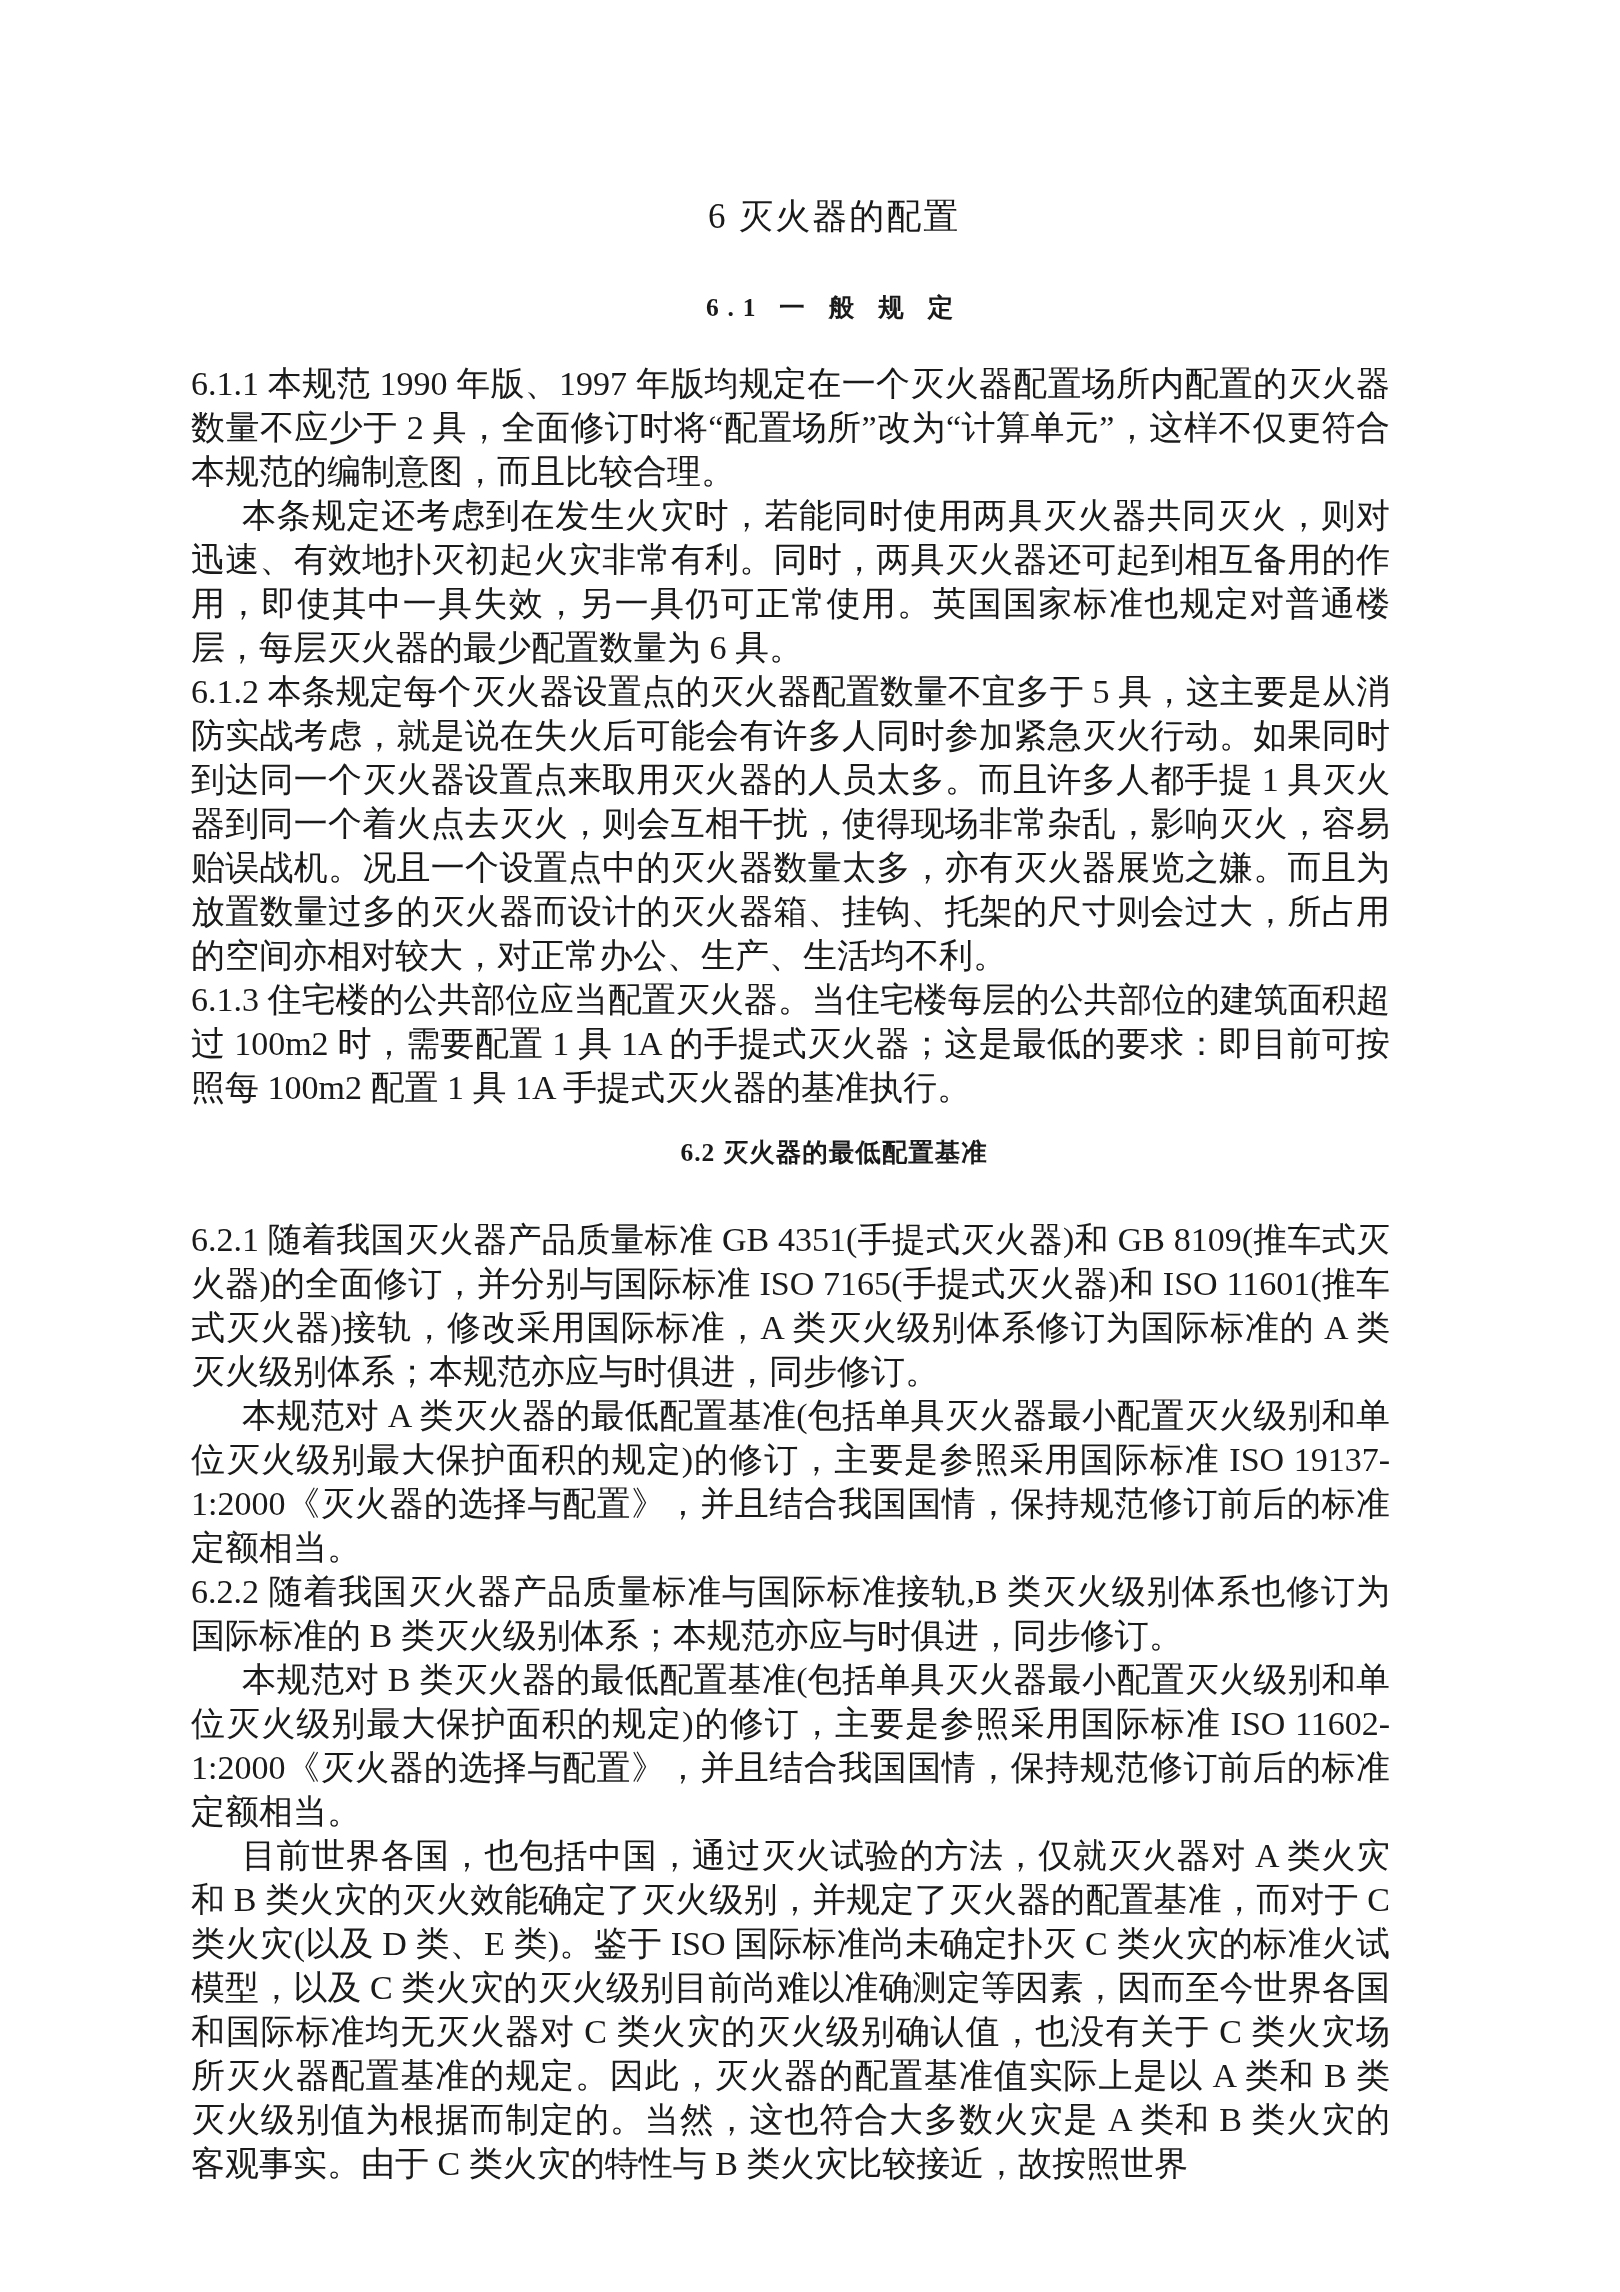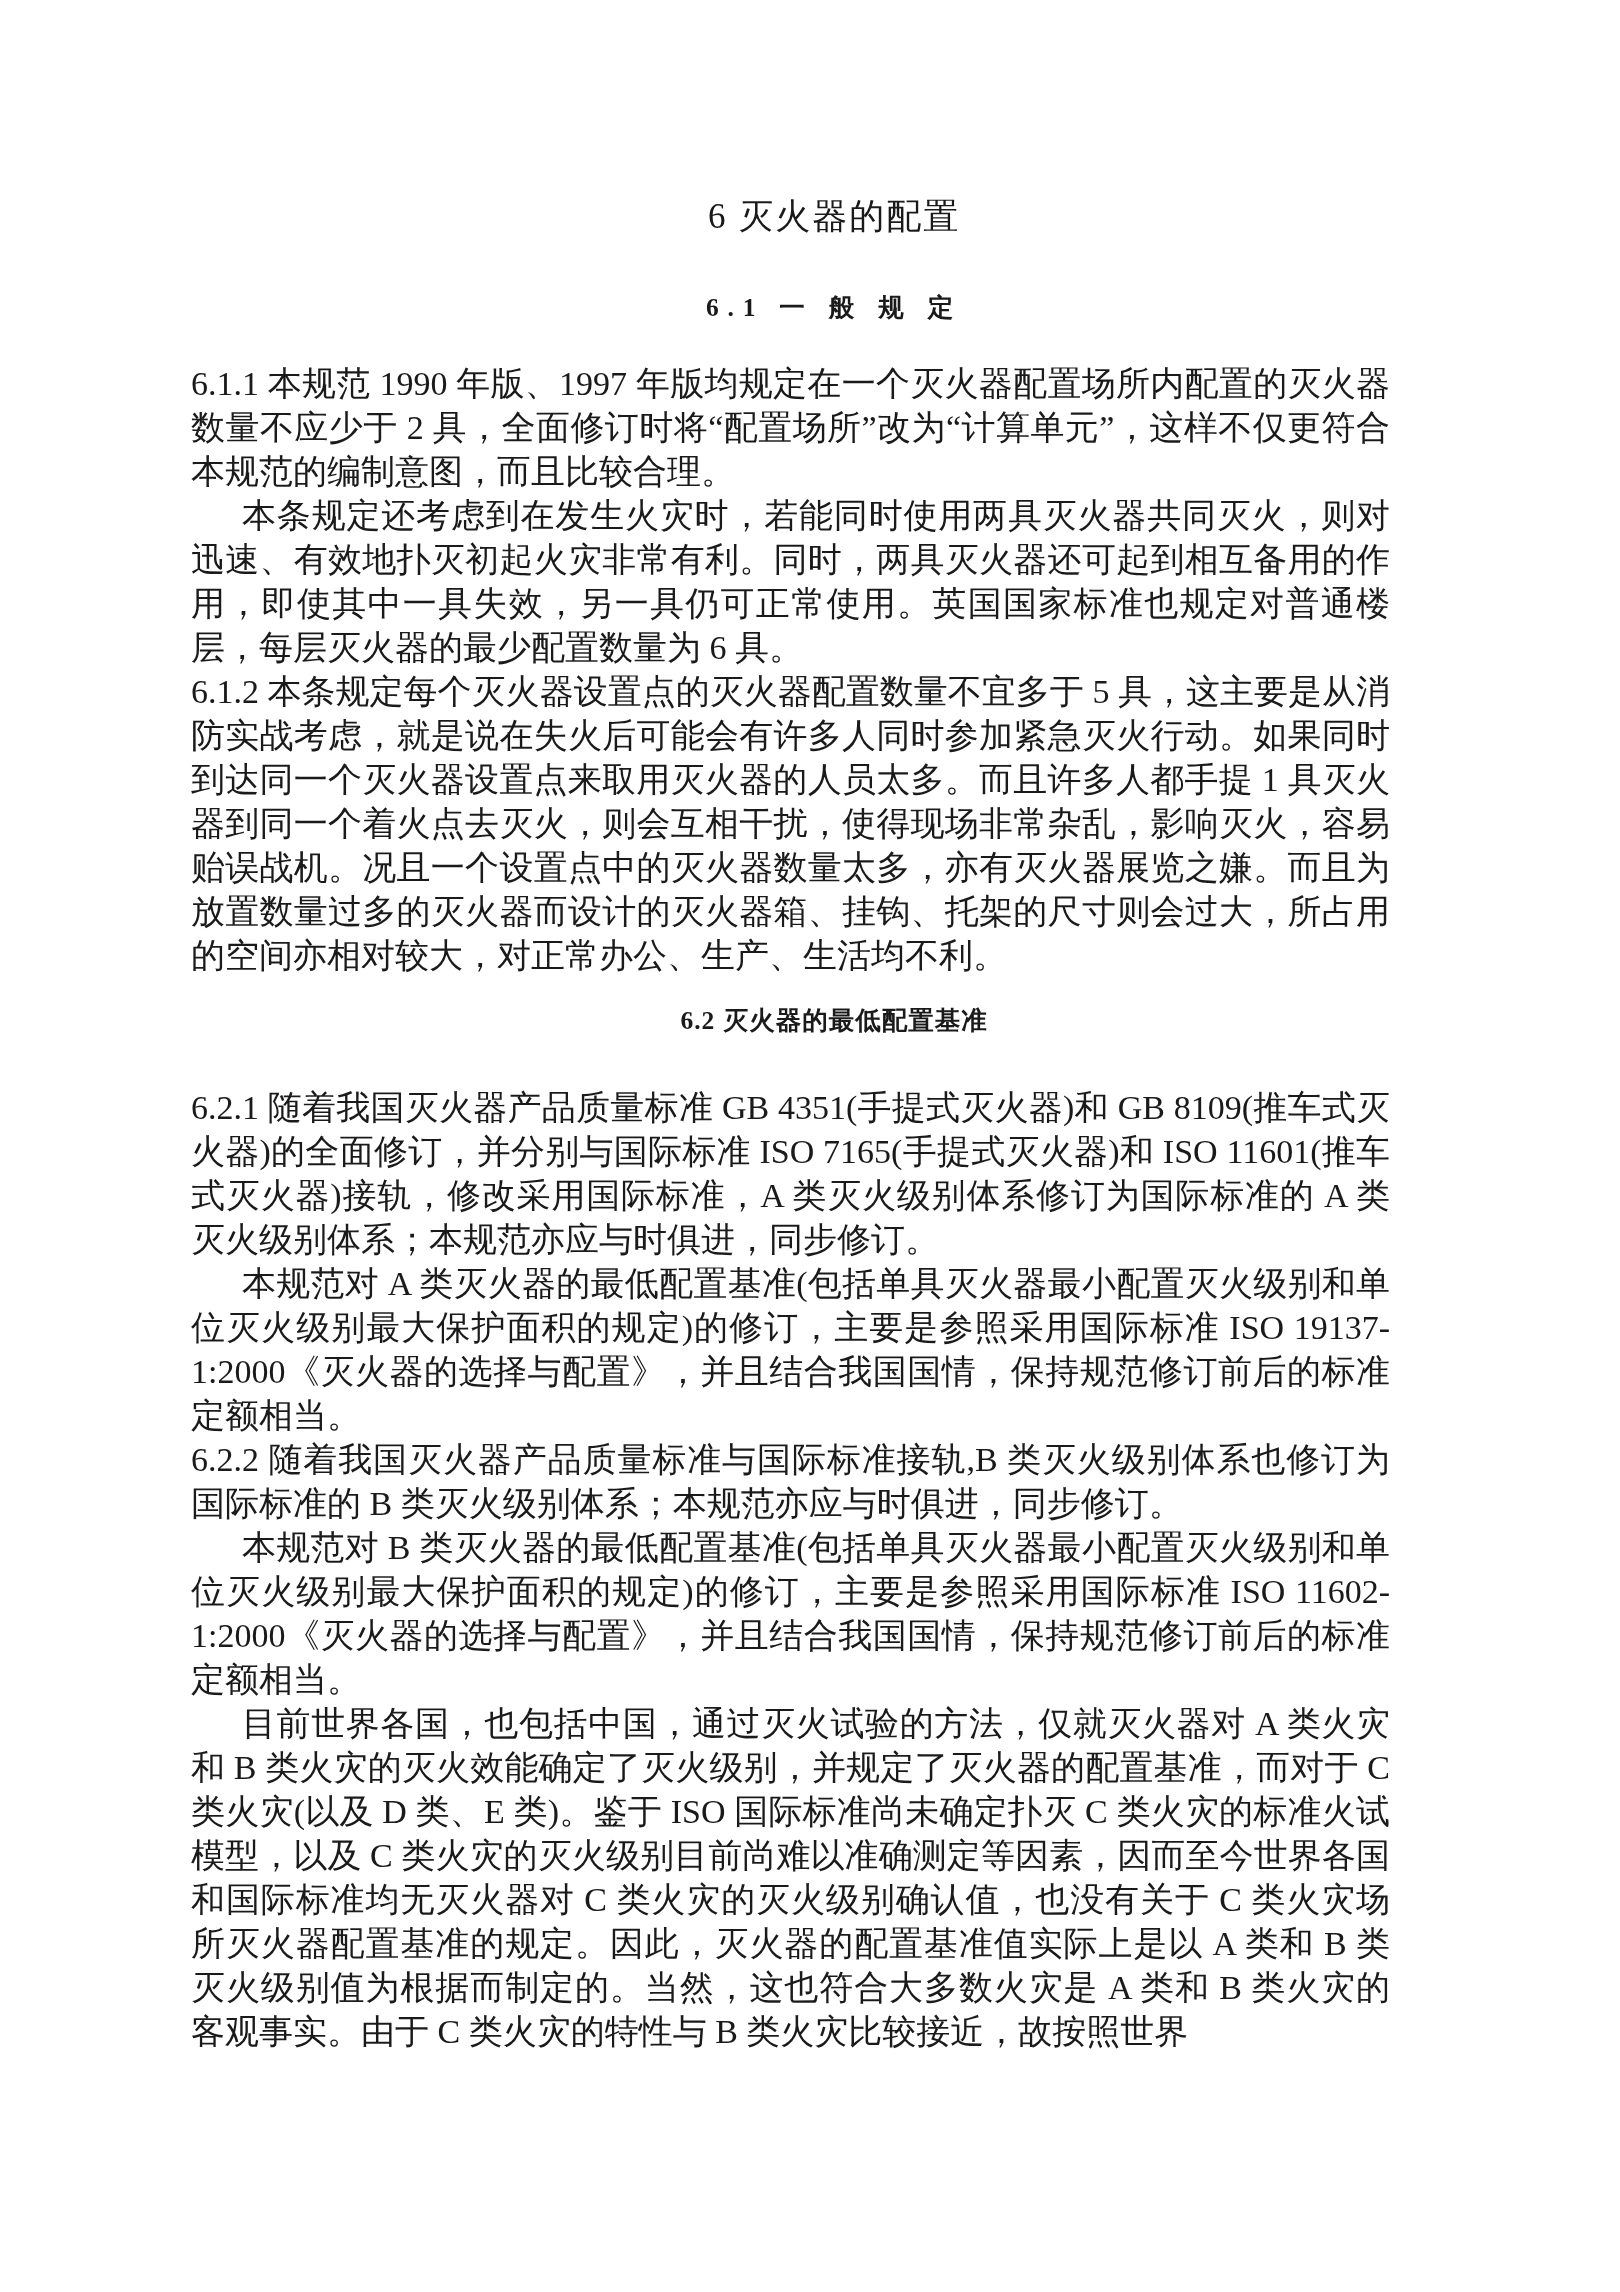--- a/index.html
+++ b/index.html
@@ -64,20 +64,21 @@
 <div class="page">
 
   <h1 class="doc-title">6 灭火器的配置</h1>
 
   <h2 class="sec-heading spread">6.1 一 般 规 定</h2>
 
   <div class="sec-body">
     <p>6.1.1 本规范 1990 年版、1997 年版均规定在一个灭火器配置场所内配置的灭火器数量不应少于 2 具，全面修订时将“配置场所”改为“计算单元”，这样不仅更符合本规范的编制意图，而且比较合理。</p>
     <p class="indent">本条规定还考虑到在发生火灾时，若能同时使用两具灭火器共同灭火，则对迅速、有效地扑灭初起火灾非常有利。同时，两具灭火器还可起到相互备用的作用，即使其中一具失效，另一具仍可正常使用。英国国家标准也规定对普通楼层，每层灭火器的最少配置数量为 6 具。</p>
     <p>6.1.2 本条规定每个灭火器设置点的灭火器配置数量不宜多于 5 具，这主要是从消防实战考虑，就是说在失火后可能会有许多人同时参加紧急灭火行动。如果同时到达同一个灭火器设置点来取用灭火器的人员太多。而且许多人都手提 1 具灭火器到同一个着火点去灭火，则会互相干扰，使得现场非常杂乱，影响灭火，容易贻误战机。况且一个设置点中的灭火器数量太多，亦有灭火器展览之嫌。而且为放置数量过多的灭火器而设计的灭火器箱、挂钩、托架的尺寸则会过大，所占用的空间亦相对较大，对正常办公、生产、生活均不利。</p>
+    <p>6.1.3 住宅楼的公共部位应当配置灭火器。当住宅楼每层的公共部位的建筑面积超过 100m2 时，需要配置 1 具 1A 的手提式灭火器；这是最低的要求：即目前可按照每 100m2 配置 1 具 1A 手提式灭火器的基准执行。</p>
   </div>
 
   <h2 class="sec-heading h62">6.2 灭火器的最低配置基准</h2>
 
   <div class="sec-body b62">
     <p>6.2.1 随着我国灭火器产品质量标准 GB 4351(手提式灭火器)和 GB 8109(推车式灭火器)的全面修订，并分别与国际标准 ISO 7165(手提式灭火器)和 ISO 11601(推车式灭火器)接轨，修改采用国际标准，A 类灭火级别体系修订为国际标准的 A 类灭火级别体系；本规范亦应与时俱进，同步修订。</p>
     <p class="indent">本规范对 A 类灭火器的最低配置基准(包括单具灭火器最小配置灭火级别和单位灭火级别最大保护面积的规定)的修订，主要是参照采用国际标准 ISO 19137-1:2000《灭火器的选择与配置》，并且结合我国国情，保持规范修订前后的标准定额相当。</p>
     <p>6.2.2 随着我国灭火器产品质量标准与国际标准接轨,B 类灭火级别体系也修订为国际标准的 B 类灭火级别体系；本规范亦应与时俱进，同步修订。</p>
     <p class="indent">本规范对 B 类灭火器的最低配置基准(包括单具灭火器最小配置灭火级别和单位灭火级别最大保护面积的规定)的修订，主要是参照采用国际标准 ISO 11602-1:2000《灭火器的选择与配置》，并且结合我国国情，保持规范修订前后的标准定额相当。</p>
     <p class="indent">目前世界各国，也包括中国，通过灭火试验的方法，仅就灭火器对 A 类火灾和 B 类火灾的灭火效能确定了灭火级别，并规定了灭火器的配置基准，而对于 C 类火灾(以及 D 类、E 类)。鉴于 ISO 国际标准尚未确定扑灭 C 类火灾的标准火试模型，以及 C 类火灾的灭火级别目前尚难以准确测定等因素，因而至今世界各国和国际标准均无灭火器对 C 类火灾的灭火级别确认值，也没有关于 C 类火灾场所灭火器配置基准的规定。因此，灭火器的配置基准值实际上是以 A 类和 B 类灭火级别值为根据而制定的。当然，这也符合大多数火灾是 A 类和 B 类火灾的客观事实。由于 C 类火灾的特性与 B 类火灾比较接近，故按照世界</p>

